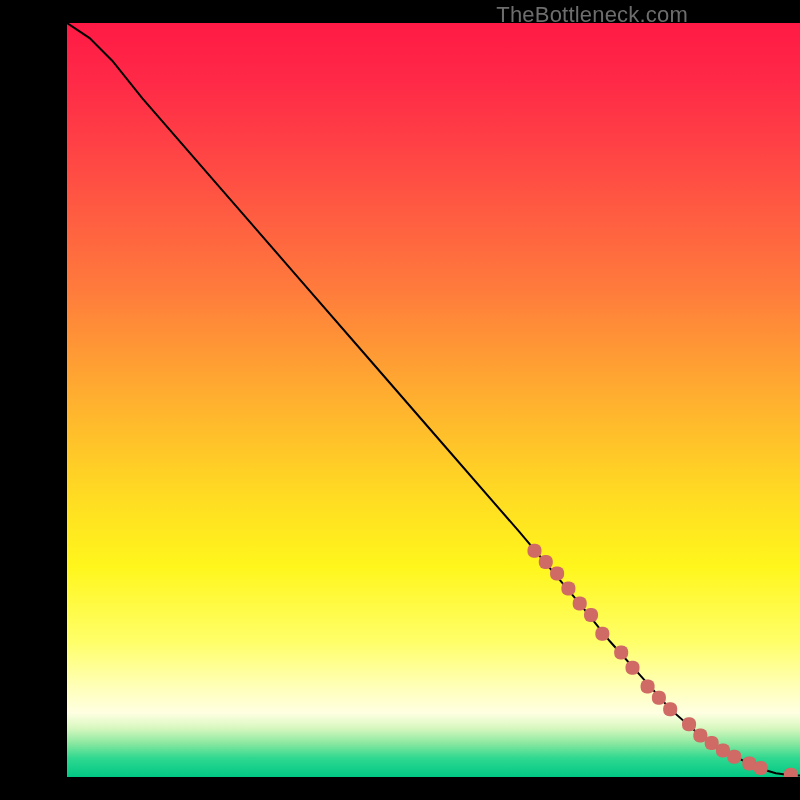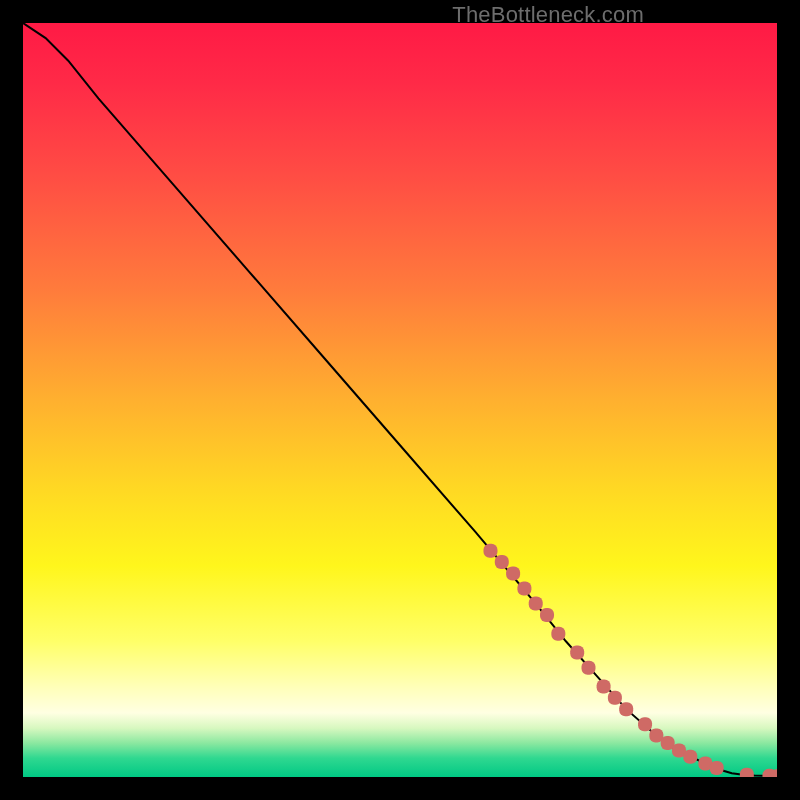--- a/index.html
+++ b/index.html
@@ -8,20 +8,21 @@
     width: 800px;
     height: 800px;
     background: #000;
     overflow: hidden;
     font-family: Arial, Helvetica, sans-serif;
   }
   .stage {
     position: relative;
     width: 668px;
     height: 800px;
+    margin-left: 44px;
   }
   .plot {
     position: absolute;
     left: 23px;
     top: 23px;
     width: 754px;
     height: 754px;
     overflow: hidden;
   }
   .watermark {

